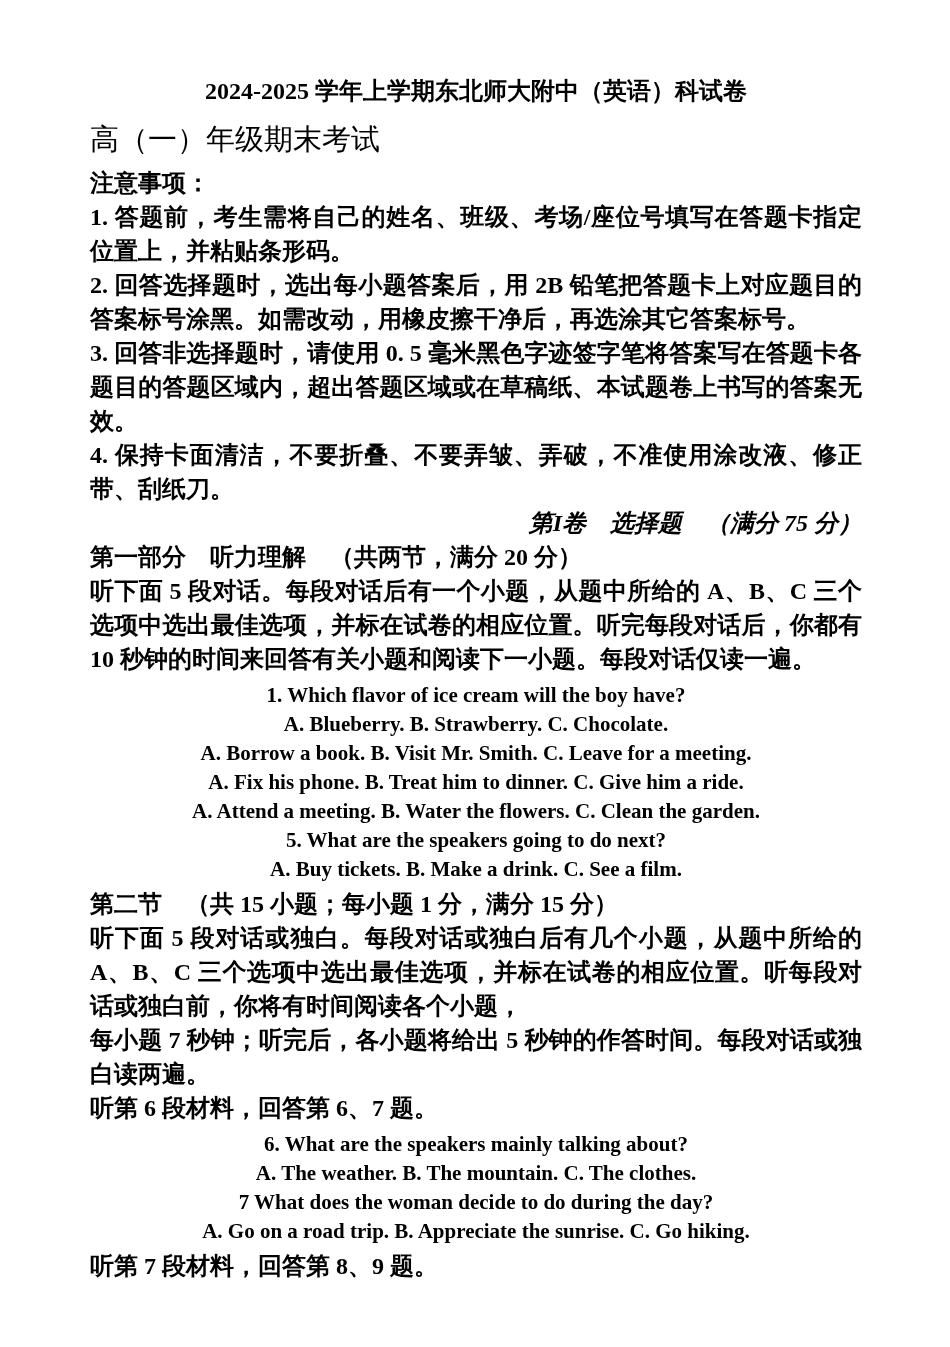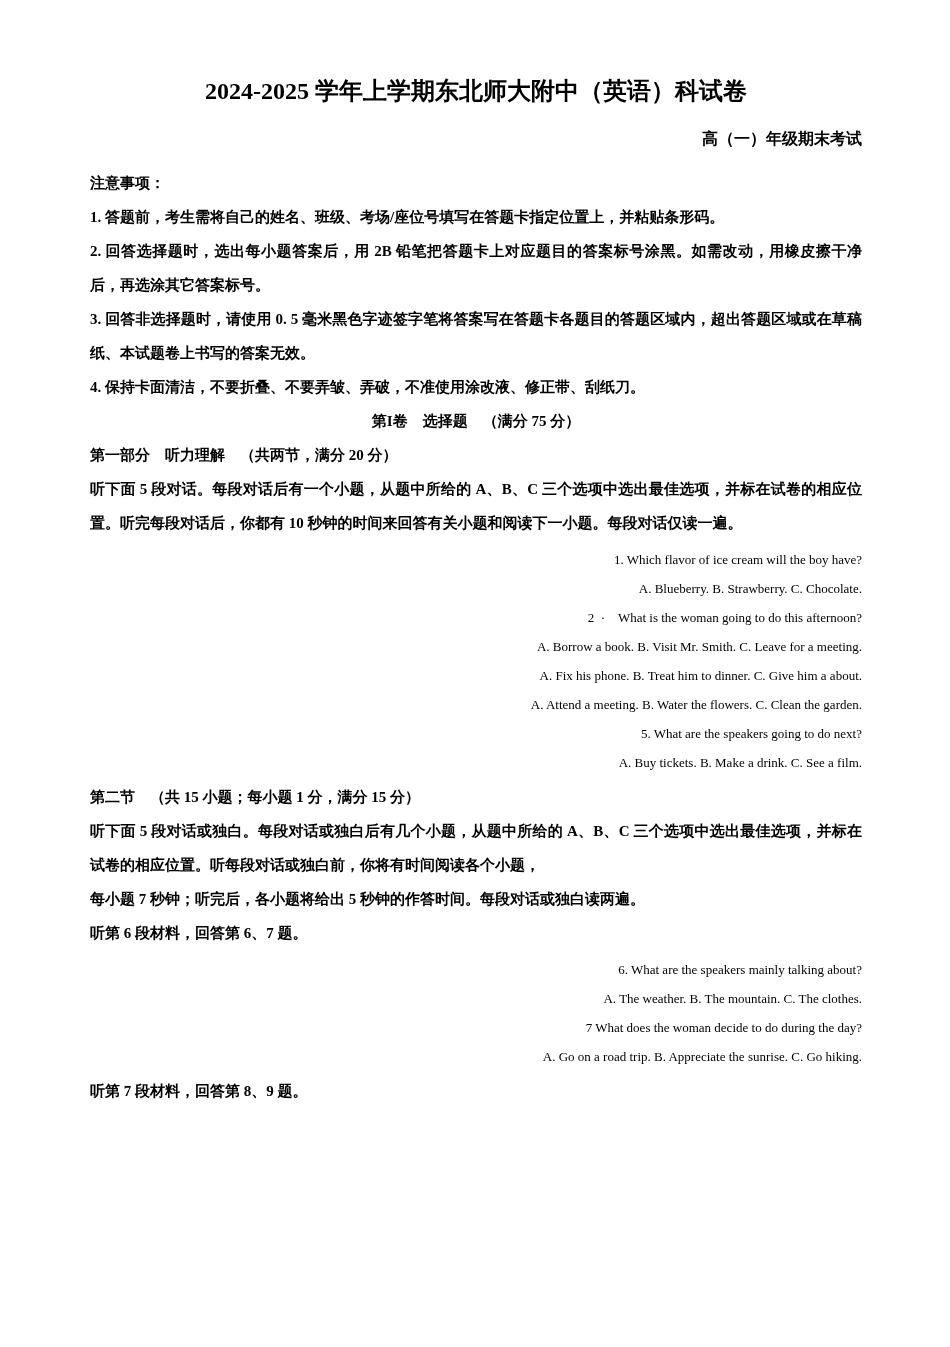--- a/index.html
+++ b/index.html
@@ -21,48 +21,49 @@
   }
   .title1 {
     margin: 0;
     font-size: 24px;
     font-weight: bold;
     line-height: 30px;
     text-align: center;
   }
   .title2 {
     margin: 18px 0 0 0;
-    font-size: 16px;
-    font-weight: bold;
+    font-size: 29px;
+    font-weight: normal;
     line-height: 30px;
-    text-align: right;
+    text-align: left;
   }
   .notice {
     margin-top: 12px;
   }
   .cn {
     margin: 0;
-    font-size: 15px;
+    font-size: 24px;
     font-weight: bold;
     line-height: 34px;
     text-align: justify;
     text-justify: inter-ideograph;
   }
   .center {
-    text-align: center;
+    text-align: right;
+    font-style: italic;
   }
   .en-block {
     margin: 5px 0 3px 0;
   }
   .en {
     margin: 0;
-    font-size: 13px;
-    font-weight: normal;
+    font-size: 21px;
+    font-weight: bold;
     line-height: 29px;
-    text-align: right;
+    text-align: center;
     white-space: pre-wrap;
   }
 </style>
 </head>
 <body>
 
 <div class="page">
 
   <h1 class="title1">2024-2025 学年上学期东北师大附中（英语）科试卷</h1>
   <h2 class="title2">高（一）年级期末考试</h2>
@@ -77,23 +78,22 @@
 
   <p class="cn center">第I卷　选择题　（满分 75 分）</p>
 
   <p class="cn">第一部分　听力理解　（共两节，满分 20 分）</p>
 
   <p class="cn">听下面 5 段对话。每段对话后有一个小题，从题中所给的 A、B、C 三个选项中选出最佳选项，并标在试卷的相应位置。听完每段对话后，你都有 10 秒钟的时间来回答有关小题和阅读下一小题。每段对话仅读一遍。</p>
 
   <div class="en-block">
     <p class="en">1. Which flavor of ice cream will the boy have?</p>
     <p class="en">A. Blueberry. B. Strawberry. C. Chocolate.</p>
-    <p class="en">2  ·    What is the woman going to do this afternoon?</p>
     <p class="en">A. Borrow a book. B. Visit Mr. Smith. C. Leave for a meeting.</p>
-    <p class="en">A. Fix his phone. B. Treat him to dinner. C. Give him a about.</p>
+    <p class="en">A. Fix his phone. B. Treat him to dinner. C. Give him a ride.</p>
     <p class="en">A. Attend a meeting. B. Water the flowers. C. Clean the garden.</p>
     <p class="en">5. What are the speakers going to do next?</p>
     <p class="en">A. Buy tickets. B. Make a drink. C. See a film.</p>
   </div>
 
   <p class="cn">第二节　（共 15 小题；每小题 1 分，满分 15 分）</p>
   <p class="cn">听下面 5 段对话或独白。每段对话或独白后有几个小题，从题中所给的 A、B、C 三个选项中选出最佳选项，并标在试卷的相应位置。听每段对话或独白前，你将有时间阅读各个小题，</p>
   <p class="cn">每小题 7 秒钟；听完后，各小题将给出 5 秒钟的作答时间。每段对话或独白读两遍。</p>
 
   <p class="cn">听第 6 段材料，回答第 6、7 题。</p>

